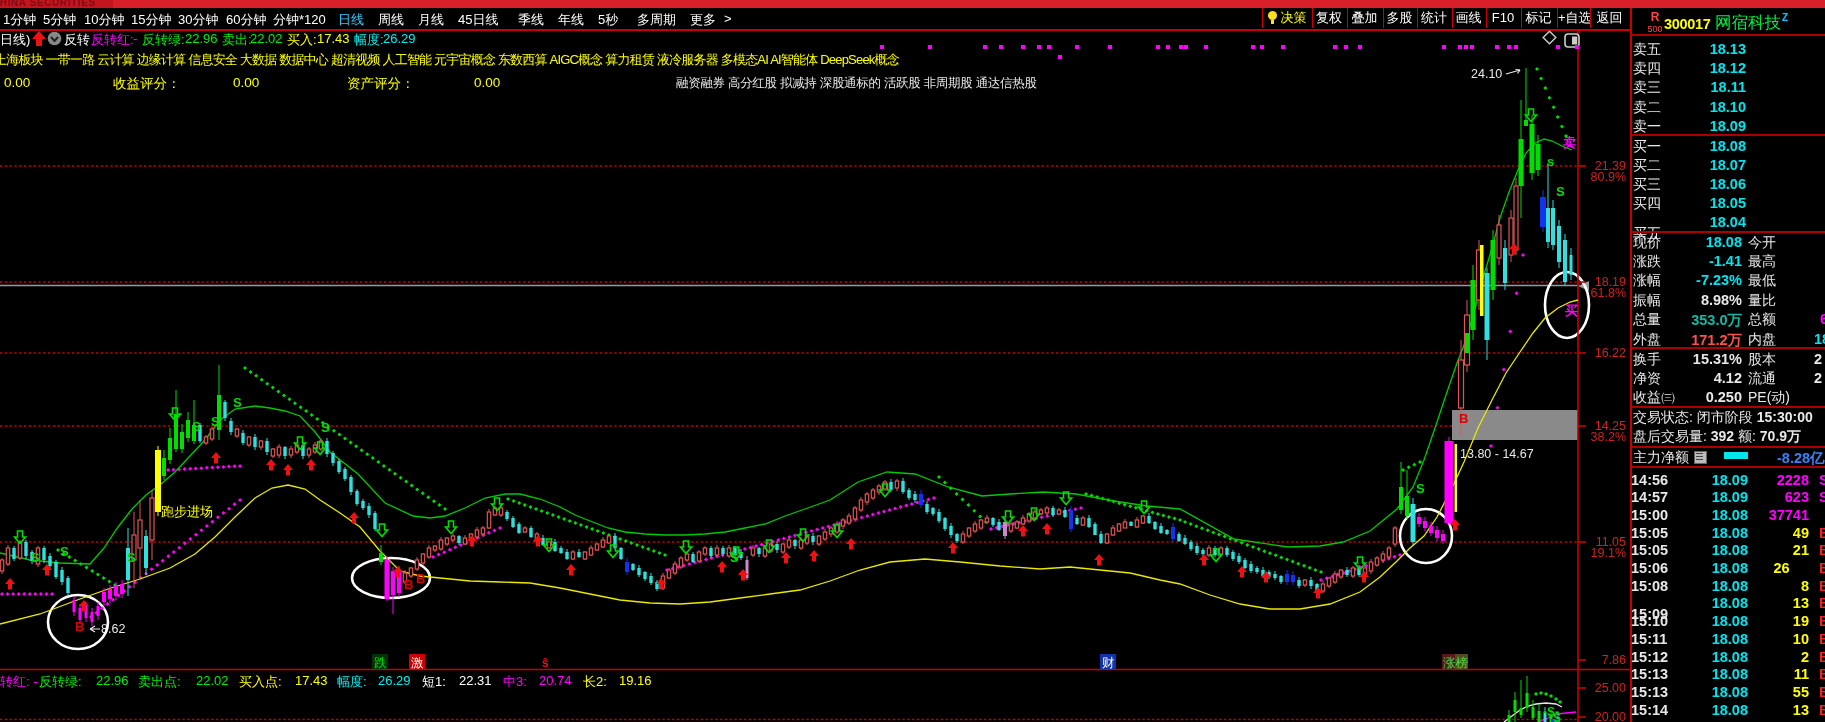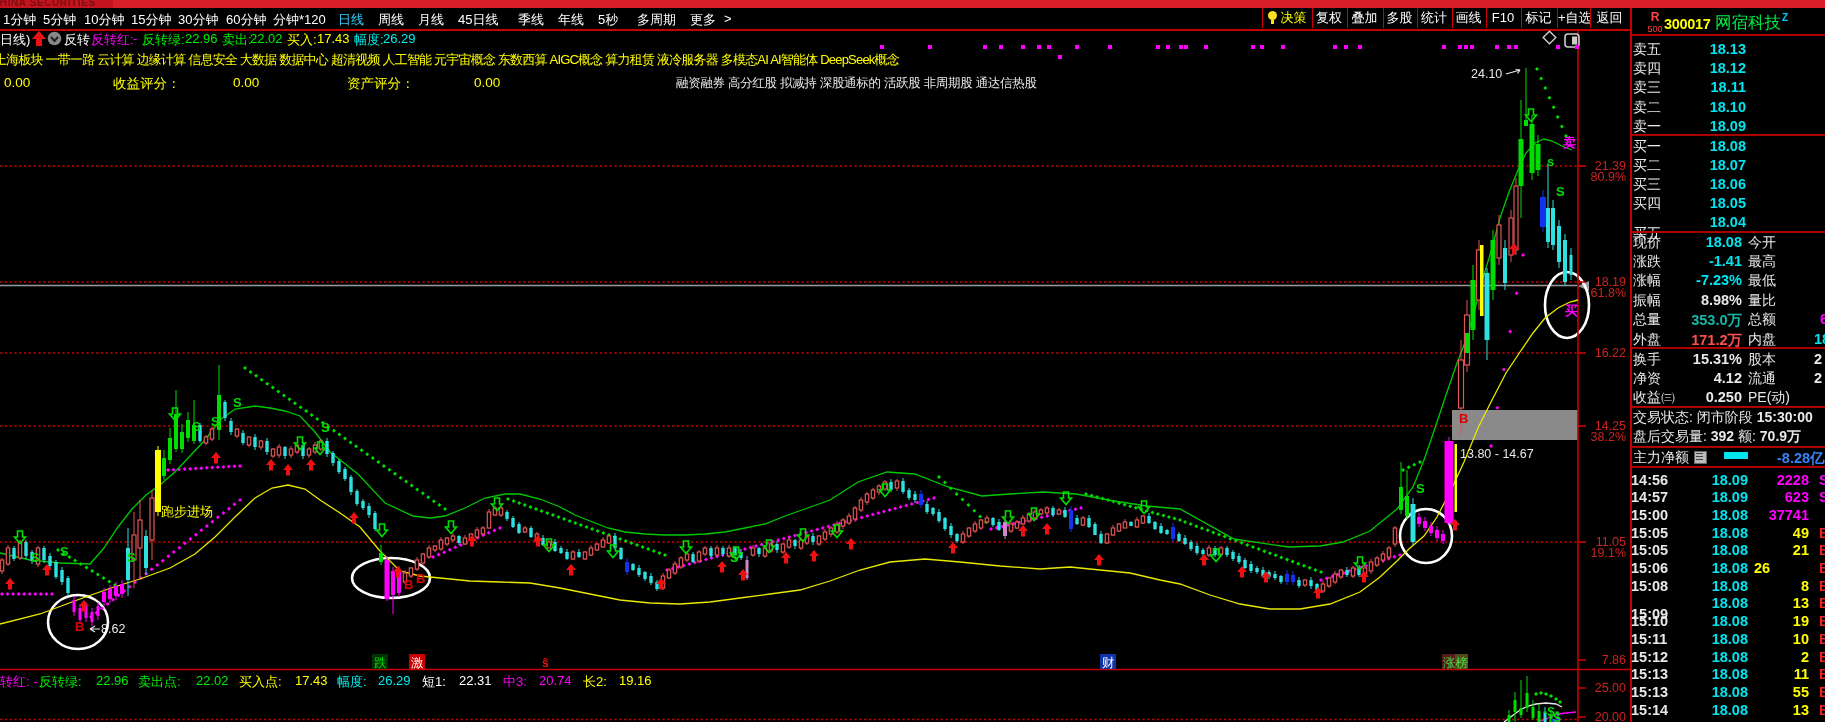--- a/index.html
+++ b/index.html
@@ -1167,21 +1167,21 @@
 <div class="ab" style="left:1631px;top:524.6px;color:#e8e8e8;font-size:14.5px;font-weight:bold;white-space:nowrap;">15:05</div>
 <div class="ab" style="left:1692px;top:524.6px;color:#00e5ee;font-size:14.5px;font-weight:bold;white-space:nowrap;"><span style="display:inline-block;width:56px;text-align:right">18.08</span></div>
 <div class="ab" style="left:1754px;top:524.6px;color:#ffff00;font-size:14.5px;font-weight:bold;white-space:nowrap;"><span style="display:inline-block;width:55px;text-align:right">49</span></div>
 <div class="ab" style="left:1819px;top:524.6px;color:#ee2222;font-size:14.5px;font-weight:bold;white-space:nowrap;">B</div>
 <div class="ab" style="left:1631px;top:542.3000000000001px;color:#e8e8e8;font-size:14.5px;font-weight:bold;white-space:nowrap;">15:05</div>
 <div class="ab" style="left:1692px;top:542.3000000000001px;color:#00e5ee;font-size:14.5px;font-weight:bold;white-space:nowrap;"><span style="display:inline-block;width:56px;text-align:right">18.08</span></div>
 <div class="ab" style="left:1754px;top:542.3000000000001px;color:#ffff00;font-size:14.5px;font-weight:bold;white-space:nowrap;"><span style="display:inline-block;width:55px;text-align:right">21</span></div>
 <div class="ab" style="left:1819px;top:542.3000000000001px;color:#ee2222;font-size:14.5px;font-weight:bold;white-space:nowrap;">B</div>
 <div class="ab" style="left:1631px;top:560.0000000000001px;color:#e8e8e8;font-size:14.5px;font-weight:bold;white-space:nowrap;">15:06</div>
 <div class="ab" style="left:1692px;top:560.0000000000001px;color:#00e5ee;font-size:14.5px;font-weight:bold;white-space:nowrap;"><span style="display:inline-block;width:56px;text-align:right">18.08</span></div>
-<div class="ab" style="left:1754px;top:560.0000000000001px;color:#ffff00;font-size:14.5px;font-weight:bold;white-space:nowrap;"><span style="display:inline-block;width:55px;text-align:left">26</span></div>
+<div class="ab" style="left:1754px;top:560.0000000000001px;color:#ffff00;font-size:14.5px;font-weight:bold;white-space:nowrap;"><span style="display:inline-block;width:55px;text-align:center">26</span></div>
 <div class="ab" style="left:1819px;top:560.0000000000001px;color:#ee2222;font-size:14.5px;font-weight:bold;white-space:nowrap;">B</div>
 <div class="ab" style="left:1631px;top:577.7000000000002px;color:#e8e8e8;font-size:14.5px;font-weight:bold;white-space:nowrap;">15:08</div>
 <div class="ab" style="left:1692px;top:577.7000000000002px;color:#00e5ee;font-size:14.5px;font-weight:bold;white-space:nowrap;"><span style="display:inline-block;width:56px;text-align:right">18.08</span></div>
 <div class="ab" style="left:1754px;top:577.7000000000002px;color:#ffff00;font-size:14.5px;font-weight:bold;white-space:nowrap;"><span style="display:inline-block;width:55px;text-align:right">8</span></div>
 <div class="ab" style="left:1819px;top:577.7000000000002px;color:#ee2222;font-size:14.5px;font-weight:bold;white-space:nowrap;">B</div>
 <div class="ab" style="left:1631px;top:606px;color:#e8e8e8;font-size:14.5px;font-weight:bold;white-space:nowrap;">15:09</div>
 <div class="ab" style="left:1692px;top:595.4000000000002px;color:#00e5ee;font-size:14.5px;font-weight:bold;white-space:nowrap;"><span style="display:inline-block;width:56px;text-align:right">18.08</span></div>
 <div class="ab" style="left:1754px;top:595.4000000000002px;color:#ffff00;font-size:14.5px;font-weight:bold;white-space:nowrap;"><span style="display:inline-block;width:55px;text-align:right">13</span></div>
 <div class="ab" style="left:1819px;top:595.4000000000002px;color:#ee2222;font-size:14.5px;font-weight:bold;white-space:nowrap;">B</div>
 <div class="ab" style="left:1631px;top:613.1000000000003px;color:#e8e8e8;font-size:14.5px;font-weight:bold;white-space:nowrap;">15:10</div>

